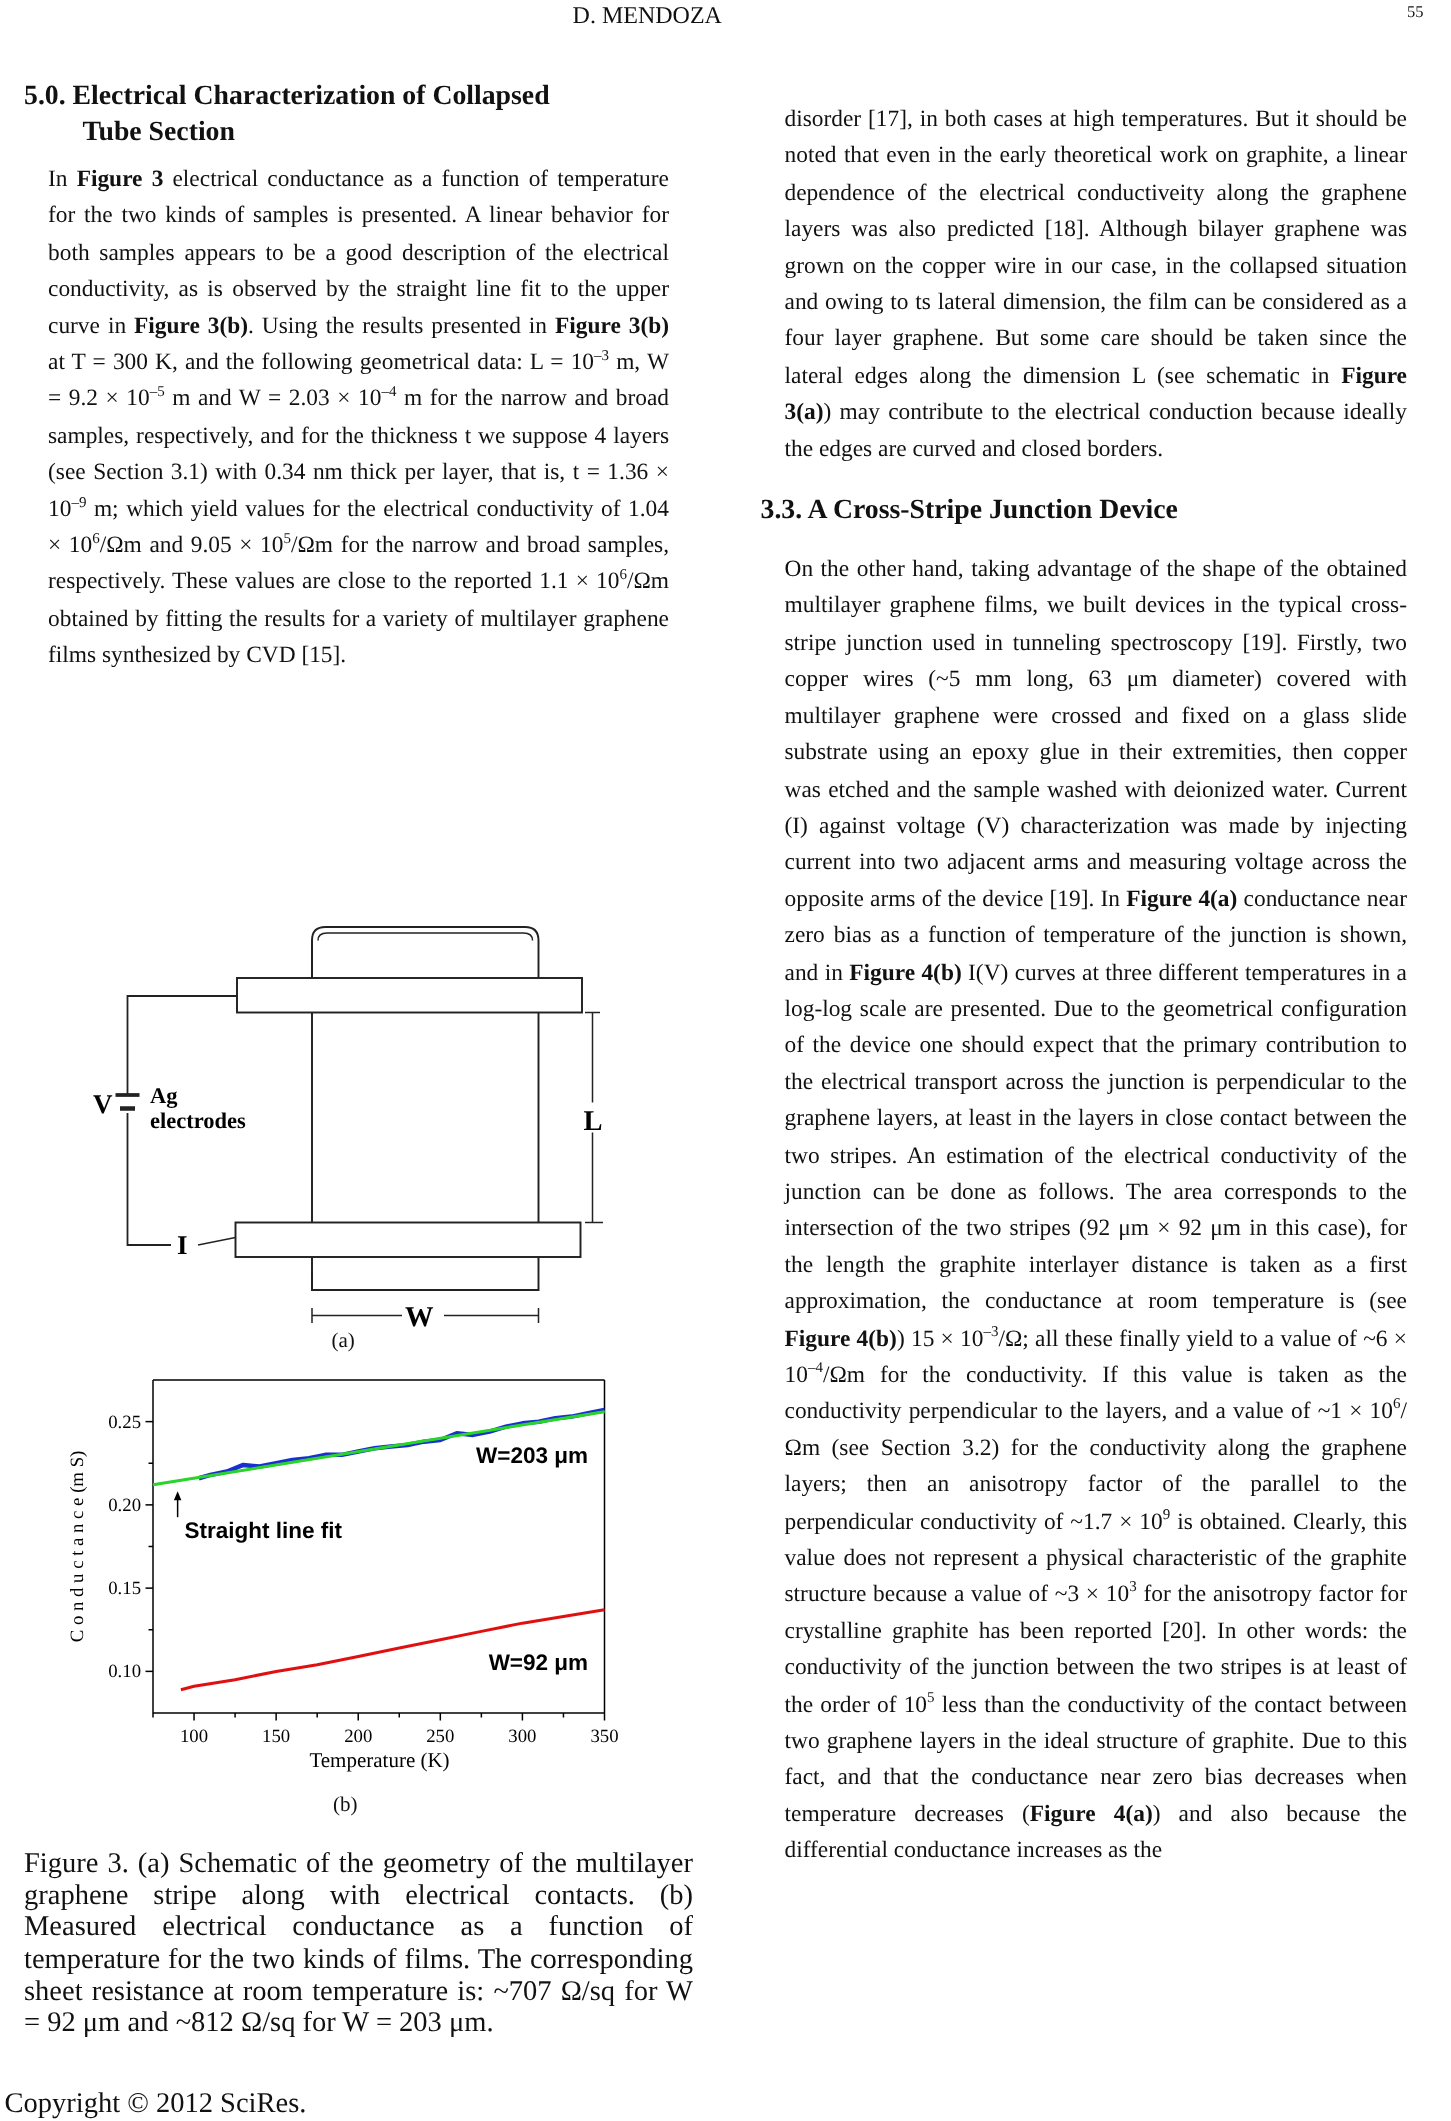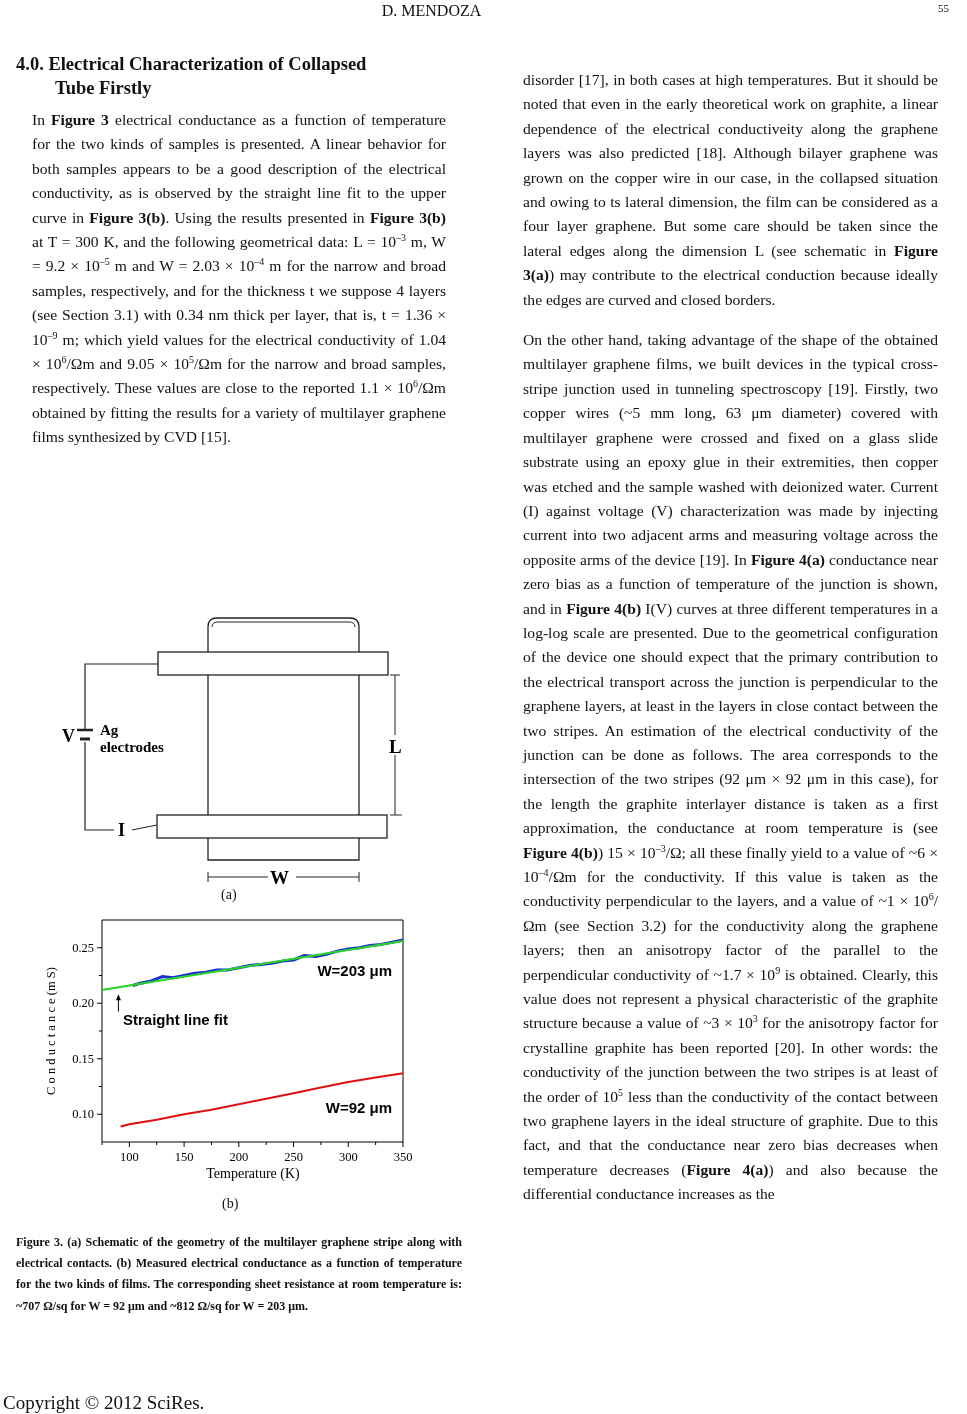--- a/index.html
+++ b/index.html
@@ -8,36 +8,36 @@
   .abs{position:absolute;}
   .runhead{top:2px;left:0;width:863px;text-align:center;font-size:16px;}
   .pagenum{top:2px;right:18px;font-size:11px;}
   .col{position:absolute;font-size:15.6px;line-height:24.4px;text-align:justify;}
   .colL{left:16px;width:446px;}
   .colR{left:507px;width:447px;}
   h2{font-size:18.5px;font-weight:bold;margin:0;line-height:24px;}
   p{margin:16px;}
   .indent{text-indent:22px;}
   sup{font-size:10px;line-height:0;vertical-align:super;}
-  .caption{font-size:12px;line-height:21.2px;font-weight:bold;text-align:justify;}
+  .caption{font-size:19px;line-height:21.2px;font-weight:normal;text-align:justify;}
   .footer-left{left:3px;top:1392px;font-size:19px;}
   .footer-right{right:20px;top:1392px;font-size:15px;font-weight:bold;font-style:italic;margin-top:44px;}
   svg text{font-family:"Liberation Serif","DejaVu Serif",serif;}
   .sans{font-family:"Liberation Sans","DejaVu Sans",sans-serif;}
 </style>
 </head>
 <body>
 
 <div class="abs runhead">D. MENDOZA</div>
 <div class="abs pagenum">55</div>
 
 <div class="col colL" style="top:52px;">
   <h2>
-    <span>4.0. Electrical Characterization of Collapsed</span><br>
-    <span style="padding-left:39px;">Tube Firstly</span>
+    <span>5.0. Electrical Characterization of Collapsed</span><br>
+    <span style="padding-left:39px;">Tube Section</span>
   </h2>
   <p style="margin-top:8px;"><span>In </span><b>Figure 3</b><span> electrical conductance as a function of temperature for the two kinds of samples is presented. A linear behavior for both samples appears to be a good description of the electrical conductivity, as is observed by the straight line fit to the upper curve in </span><b>Figure 3(b)</b><span>. Using the results presented in </span><b>Figure 3(b)</b><span> at T = 300 K, and the following geometrical data: L = 10</span><sup>–3</sup><span> m, W = 9.2 × 10</span><sup>–5</sup><span> m and W = 2.03 × 10</span><sup>–4</sup><span> m for the narrow and broad samples, respectively, and for the thickness t we suppose 4 layers (see Section 3.1) with 0.34 nm thick per layer, that is, t = 1.36 × 10</span><sup>–9</sup><span> m; which yield values for the electrical conductivity of 1.04 × 10</span><sup>6</sup><span>/Ωm and 9.05 × 10</span><sup>5</sup><span>/Ωm for the narrow and broad samples, respectively. These values are close to the reported 1.1 × 10</span><sup>6</sup><span>/Ωm obtained by fitting the results for a variety of multilayer graphene films synthesized by CVD [15].</span></p>
 </div>
 
 <svg class="abs" style="left:60px;top:615px;" width="350" height="300" viewBox="0 0 350 300">
 
   <path d="M148 12 Q148 3 157 3 L290 3 Q299 3 299 12 L299 245 L148 245 Z" fill="#fff" stroke="#222" stroke-width="1.3"></path>
   <path d="M152 12 Q152 7 158 7 L289 7 Q295 7 295 12" fill="none" stroke="#222" stroke-width="1"></path>
 
   <rect x="98" y="37" width="230" height="23" fill="#fff" stroke="#222" stroke-width="1.3"></rect>
@@ -122,17 +122,18 @@
     </g>
   <text id="xlabel" x="253" y="278" font-size="14" text-anchor="middle">Temperature (K)</text>
   <text id="ylabel" x="0" y="0" font-size="12.5" text-anchor="middle" transform="translate(55,131) rotate(-90)">C o n d u c t a n c e (m S)</text>
 </svg>
 <div class="abs" style="left:222px;top:1196px;font-size:14px;">(b)</div>
 
 <div class="abs caption" style="left:16px;top:1232px;width:446px;">Figure 3. (a) Schematic of the geometry of the multilayer graphene stripe along with electrical contacts. (b) Measured electrical conductance as a function of temperature for the two kinds of films. The corresponding sheet resistance at room temperature is: ~707 Ω/sq for W = 92 μm and ~812 Ω/sq for W = 203 μm.</div>
 
 <div class="col colR" style="top:52px;">
   <p><span>disorder [17], in both cases at high temperatures. But it should be noted that even in the early theoretical work on graphite, a linear dependence of the electrical conductiveity along the graphene layers was also predicted [18]. Although bilayer graphene was grown on the copper wire in our case, in the collapsed situation and owing to ts lateral dimension, the film can be considered as a four layer graphene. But some care should be taken since the lateral edges along the dimension L (see schematic in </span><b>Figure 3(a)</b><span>) may contribute to the electrical conduction because ideally the edges are curved and closed borders.</span></p>
+  <h2 style="margin-top:16px;margin-bottom:8px;">3.3. A Cross-Stripe Junction Device</h2>
   <p><span>On the other hand, taking advantage of the shape of the obtained multilayer graphene films, we built devices in the typical cross-stripe junction used in tunneling spectroscopy [19]. Firstly, two copper wires (~5 mm long, 63 μm diameter) covered with multilayer graphene were crossed and fixed on a glass slide substrate using an epoxy glue in their extremities, then copper was etched and the sample washed with deionized water. Current (I) against voltage (V) characterization was made by injecting current into two adjacent arms and measuring voltage across the opposite arms of the device [19]. In </span><b>Figure 4(a)</b><span> conductance near zero bias as a function of temperature of the junction is shown, and in </span><b>Figure 4(b)</b><span> I(V) curves at three different temperatures in a log-log scale are presented. Due to the geometrical configuration of the device one should expect that the primary contribution to the electrical transport across the junction is perpendicular to the graphene layers, at least in the layers in close contact between the two stripes. An estimation of the electrical conductivity of the junction can be done as follows. The area corresponds to the intersection of the two stripes (92 μm × 92 μm in this case), for the length the graphite interlayer distance is taken as a first approximation, the conductance at room temperature is (see </span><b>Figure 4(b)</b><span>) 15 × 10</span><sup>–3</sup><span>/Ω; all these finally yield to a value of ~6 × 10</span><sup>–4</sup><span>/Ωm for the conductivity. If this value is taken as the conductivity perpendicular to the layers, and a value of ~1 × 10</span><sup>6</sup><span>/Ωm (see Section 3.2) for the conductivity along the graphene layers; then an anisotropy factor of the parallel to the perpendicular conductivity of ~1.7 × 10</span><sup>9</sup><span> is obtained. Clearly, this value does not represent a physical characteristic of the graphite structure because a value of ~3 × 10</span><sup>3</sup><span> for the anisotropy factor for crystalline graphite has been reported [20]. In other words: the conductivity of the junction between the two stripes is at least of the order of 10</span><sup>5</sup><span> less than the conductivity of the contact between two graphene layers in the ideal structure of graphite. Due to this fact, and that the conductance near zero bias decreases when temperature decreases (</span><b>Figure 4(a)</b><span>) and also because the differential conductance increases as the</span></p>
 </div>
 
 <div class="abs footer-left">Copyright © 2012 SciRes.</div>
 <div class="abs footer-right">WJNSE</div>
 
 </body></html>

